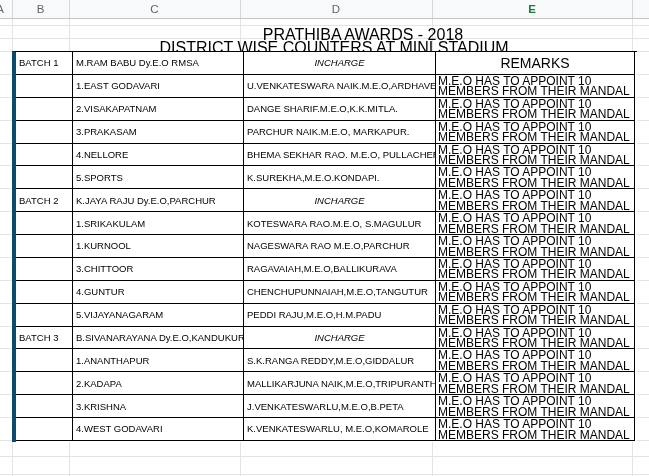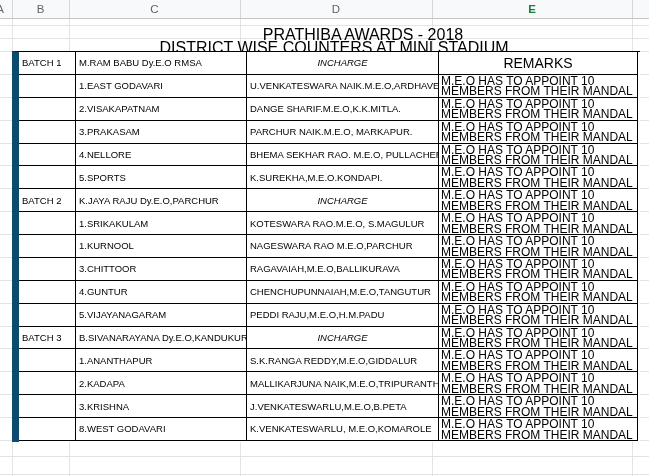--- a/index.html
+++ b/index.html
@@ -27,21 +27,21 @@
 
   
   .sheet-title{
     position:absolute;transform:translateX(-50%);white-space:nowrap;
     font-size:16px;color:#000;z-index:2;
   }
 
   
   #table-grid{
     position:absolute;left:12px;top:51px;width:621px;height:390px;
-    background:#ffffff;border-left:7px solid #0c4a6e;border-top:1px solid #000;
+    background:#ffffff;border-left:4px solid #0c4a6e;border-top:1px solid #000;
     display:grid;grid-template-columns:57px 171px 192px 199px;
     grid-template-rows:repeat(17, 22.882px);
     z-index:2;box-sizing:content-box;
   }
   .cell{
     box-sizing:border-box;border-right:1px solid #000;border-bottom:1px solid #000;
     overflow:hidden;color:#000;background:#fff;
   }
   .cell-b,.cell-c,.cell-d{
     display:flex;align-items:center;font-size:9.5px;padding-left:3px;white-space:nowrap;
@@ -165,17 +165,17 @@
       <div class="cell cell-e">M.E.O HAS TO APPOINT 10 MEMBERS FROM THEIR MANDAL</div>
       <div class="cell cell-b"></div>
       <div class="cell cell-c">2.KADAPA</div>
       <div class="cell cell-d">MALLIKARJUNA NAIK,M.E.O,TRIPURANTHAKAM</div>
       <div class="cell cell-e">M.E.O HAS TO APPOINT 10 MEMBERS FROM THEIR MANDAL</div>
       <div class="cell cell-b"></div>
       <div class="cell cell-c">3.KRISHNA</div>
       <div class="cell cell-d">J.VENKATESWARLU,M.E.O,B.PETA</div>
       <div class="cell cell-e">M.E.O HAS TO APPOINT 10 MEMBERS FROM THEIR MANDAL</div>
       <div class="cell cell-b"></div>
-      <div class="cell cell-c">8.WEST GODAVARI</div>
+      <div class="cell cell-c">4.WEST GODAVARI</div>
       <div class="cell cell-d">K.VENKATESWARLU, M.E.O,KOMAROLE</div>
       <div class="cell cell-e">M.E.O HAS TO APPOINT 10 MEMBERS FROM THEIR MANDAL</div>
     </div>
 </div>
 
 </body></html>

